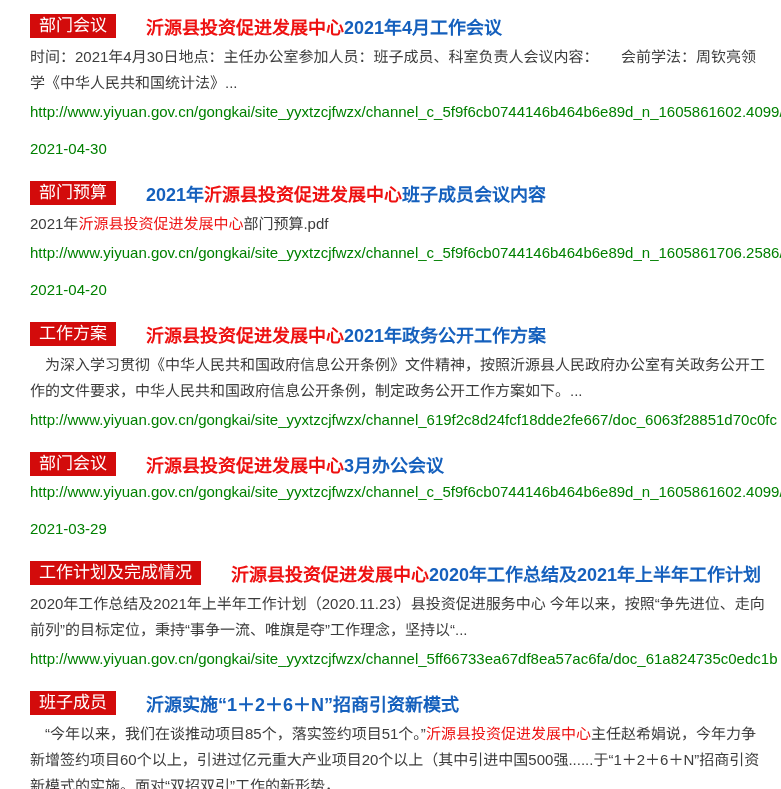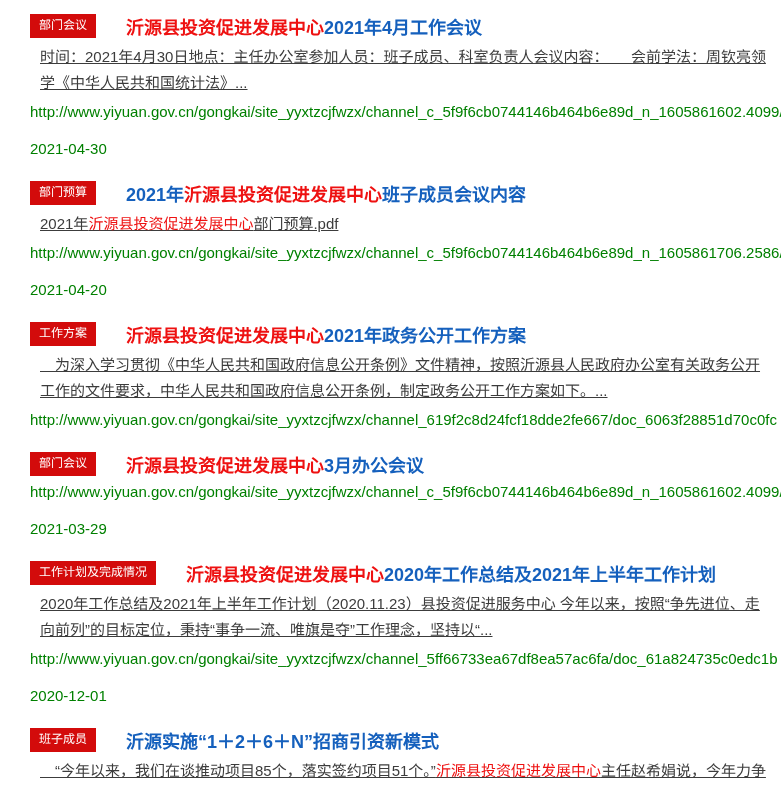--- a/index.html
+++ b/index.html
@@ -24,39 +24,38 @@
   .result { margin-bottom: 21px; }
   .result-header {
     display: flex;
     align-items: center;
     margin-bottom: 3px;
     white-space: nowrap;
   }
   .tag {
     background: var(--tag-bg);
     color: #ffffff;
-    font-size: 12px;
+    font-size: 17px;
     line-height: 21px;
     padding: 1px 9px 2px 9px;
     flex: 0 0 auto;
   }
   .title {
     margin-left: 30px;
     font-size: 18px;
     font-weight: 700;
     color: var(--title-blue);
     text-decoration: none;
   }
   .title .kw { color: var(--kw-red); }
   .desc {
-    margin: 5px 14px 6px 10px;
+    margin: 5px 14px 6px 0;
     font-size: 15px;
     line-height: 26px;
     color: var(--snippet-color);
-    text-decoration: underline;
   }
   .desc .kw { color: var(--kw-red); }
   .url {
     color: var(--url-green);
     font-size: 15px;
     line-height: 20px;
     margin-top: 5px;
     white-space: nowrap;
     overflow: hidden;
   }
@@ -110,21 +109,20 @@
     <div class="date">2021-03-29</div>
   </div>
 
   <div class="result">
     <div class="result-header">
       <span class="tag">工作计划及完成情况</span>
       <a class="title" href="#"><span class="kw">沂源县投资促进发展中心</span><span>2020年工作总结及2021年上半年工作计划</span></a>
     </div>
     <p class="desc"><span>2020年工作总结及2021年上半年工作计划（2020.11.23）县投资促进服务中心 今年以来，按照“争先进位、走向前列”的目标定位，秉持“事争一流、唯旗是夺”工作理念，坚持以“...</span></p>
     <div class="url">http://www.yiyuan.gov.cn/gongkai/site_yyxtzcjfwzx/channel_5ff66733ea67df8ea57ac6fa/doc_61a824735c0edc1b</div>
-    <div class="date">2020-12-01</div>
   </div>
 
   <div class="result">
     <div class="result-header">
       <span class="tag">班子成员</span>
       <a class="title" href="#"><span>沂源实施“1＋2＋6＋N”招商引资新模式</span></a>
     </div>
     <p class="desc"><span>　“今年以来，我们在谈推动项目85个，落实签约项目51个。”</span><span class="kw">沂源县投资促进发展中心</span><span>主任赵希娟说，今年力争新增签约项目60个以上，引进过亿元重大产业项目20个以上（其中引进中国500强......于“1＋2＋6＋N”招商引资新模式的实施。面对“双招双引”工作的新形势，</span></p>
 
   </div>

